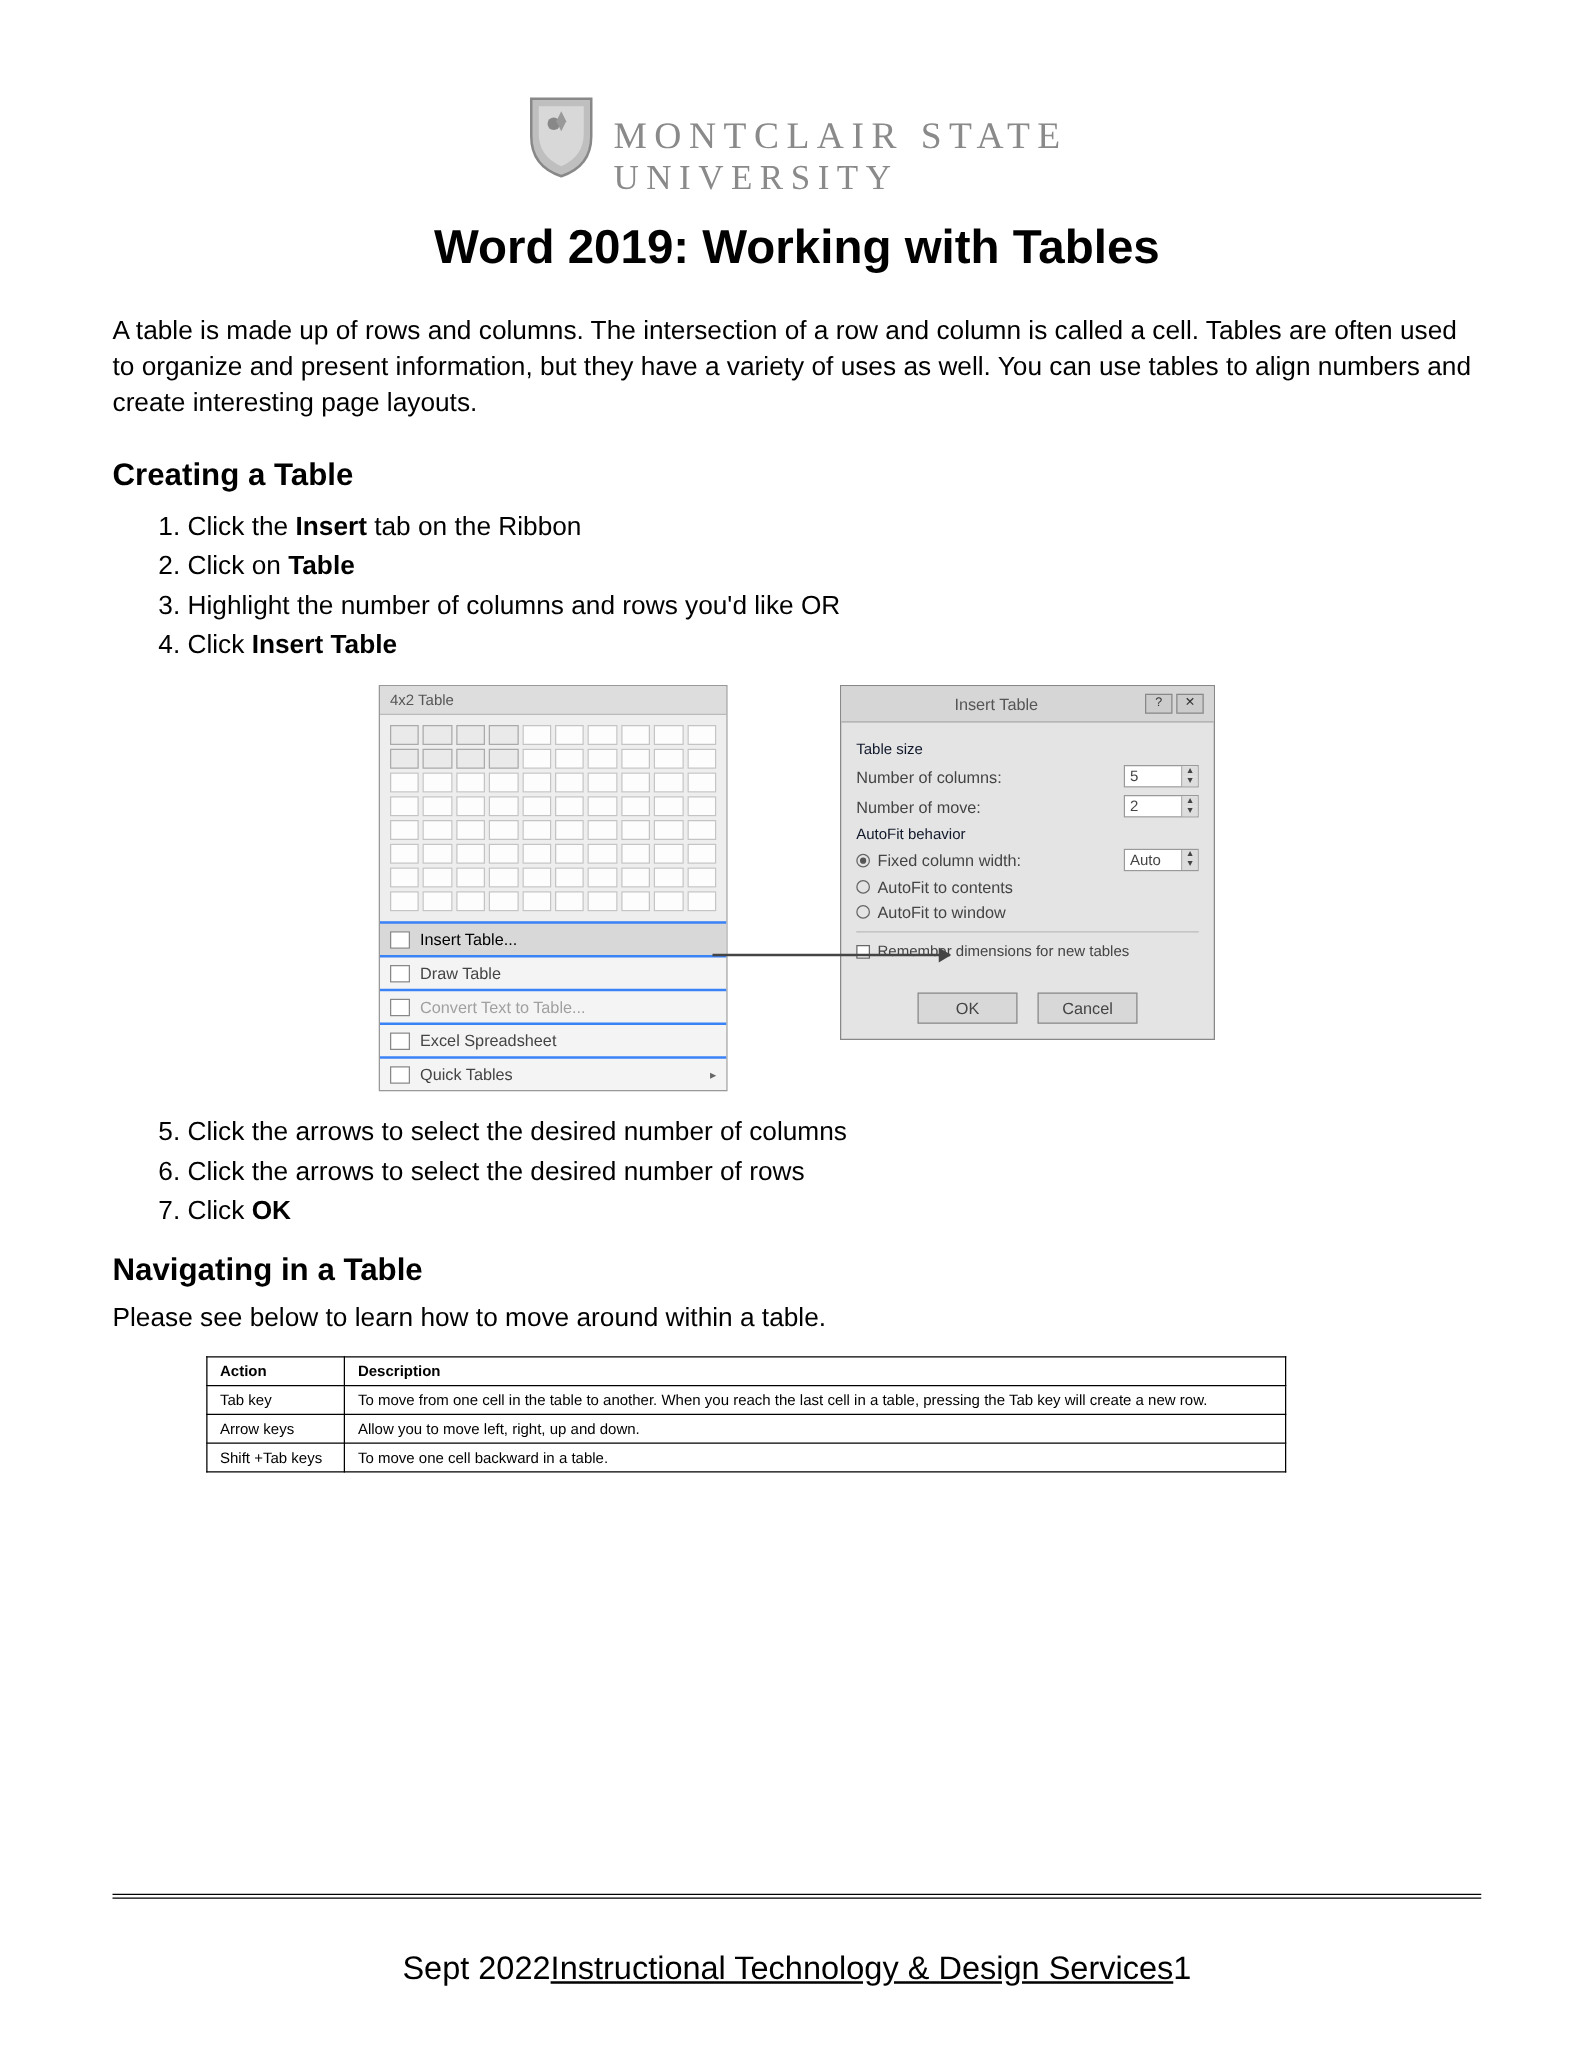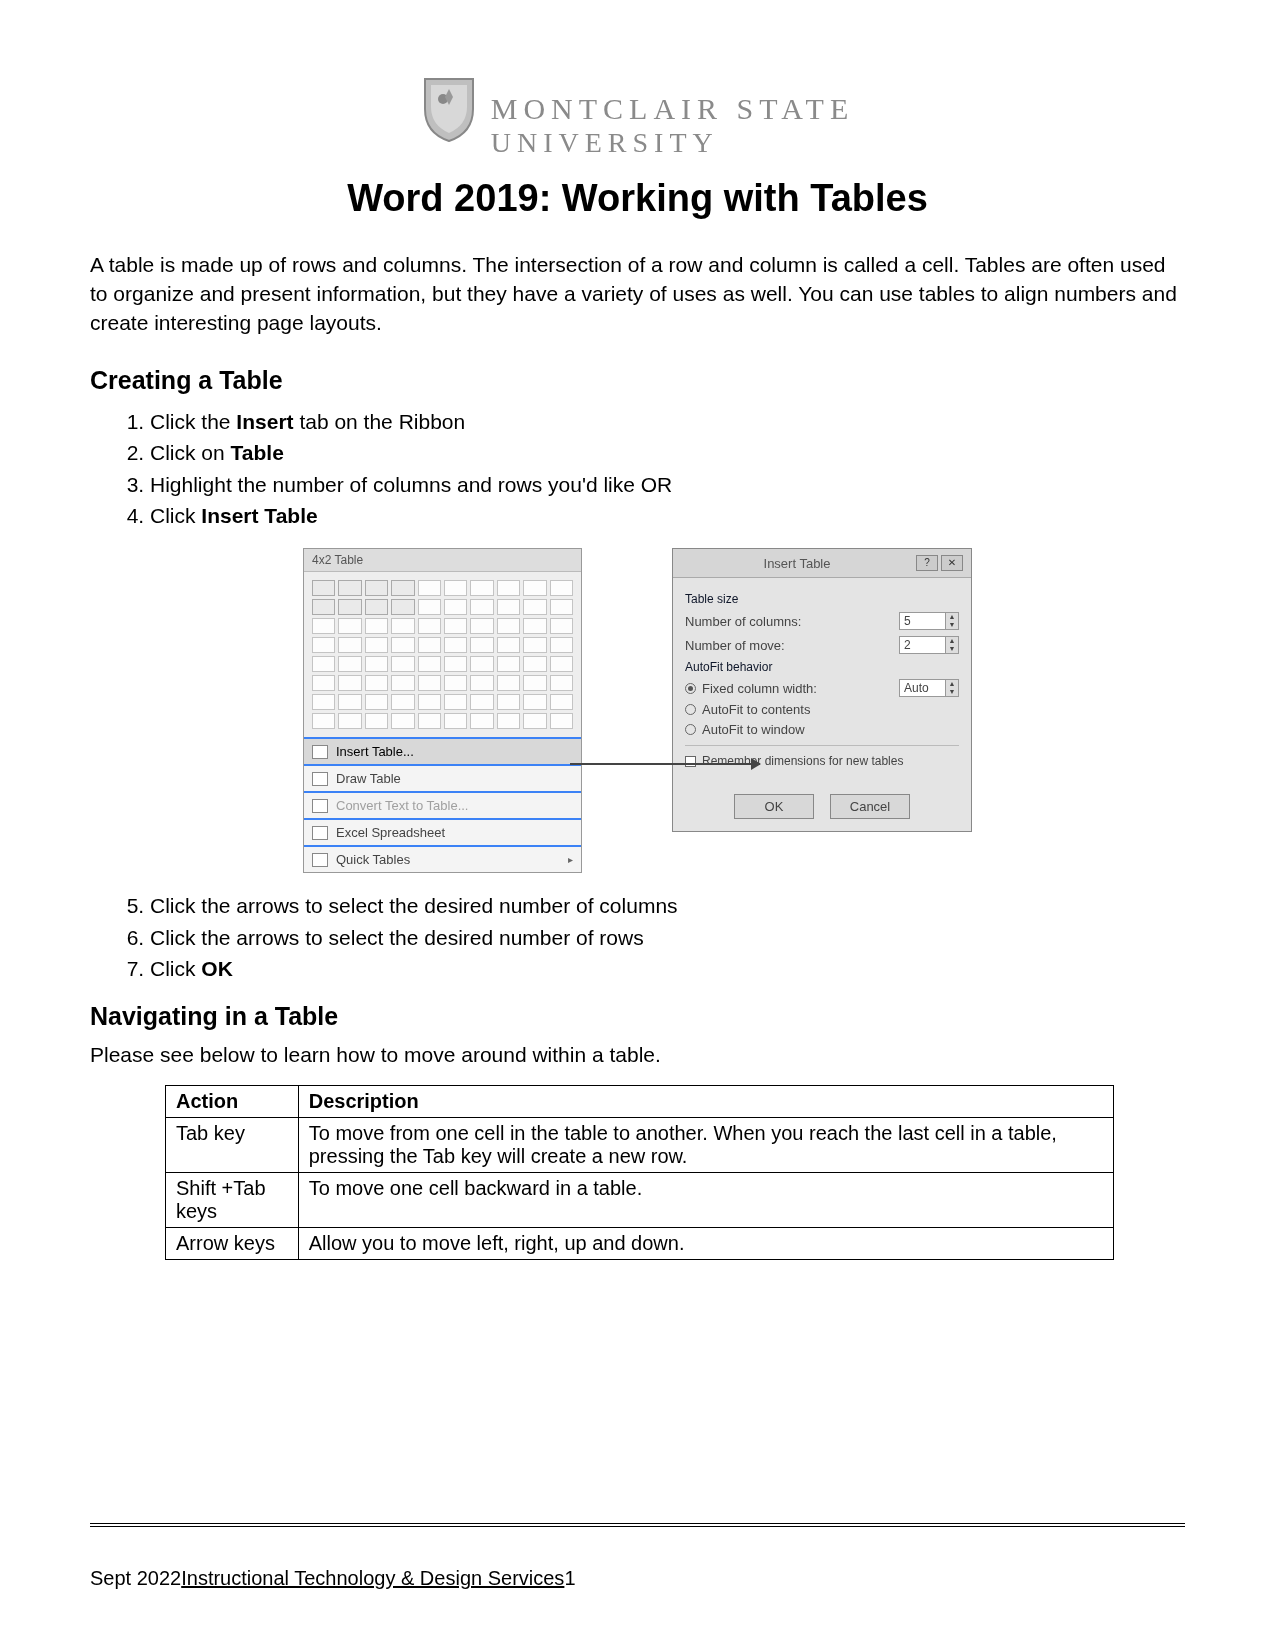--- a/index.html
+++ b/index.html
@@ -268,23 +268,23 @@
     border-bottom: 6px solid transparent;
   }
 
   .nav-intro {
     font-size: 21px;
     margin: 10px 0 18px 0;
   }
 
   table.nav-table {
     border-collapse: collapse;
-    width: 949px;
+    width: 864px;
     margin-left: 75px;
-    font-size: 20px;
+    font-size: 12px;
   }
   table.nav-table th, table.nav-table td {
     border: 1px solid #000;
     padding: 4px 10px;
     text-align: left;
     vertical-align: top;
   }
   table.nav-table th { font-weight: 700; }
 
   .footer {
@@ -292,22 +292,22 @@
     bottom: 60px;
     left: 90px;
     right: 90px;
   }
   .footer-rule {
     border-top: 4px double #000;
     margin-bottom: 6px;
   }
   .footer-row {
     display: flex;
-    justify-content: flex-start;
-    font-size: 20px;
+    justify-content: center;
+    font-size: 26px;
     margin-top: 40px;
   }
   .footer-center {
     text-decoration: underline;
   }
 </style>
 </head>
 <body>
 
 <div class="logo-block">
@@ -526,26 +526,26 @@
   <tbody>
       <tr>
     <th>Action</th>
     <th>Description</th>
   </tr>
   <tr>
     <td>Tab key</td>
     <td>To move from one cell in the table to another. When you reach the last cell in a table, pressing the Tab key will create a new row.</td>
   </tr>
   <tr>
+    <td>Arrow keys</td>
+    <td>Allow you to move left, right, up and down.</td>
+  </tr>
+  <tr>
     <td>Shift +Tab keys</td>
     <td>To move one cell backward in a table.</td>
-  </tr>
-  <tr>
-    <td>Arrow keys</td>
-    <td>Allow you to move left, right, up and down.</td>
   </tr>
 </tbody>
   </table>
 
 <div class="footer">
   <div class="footer-rule"></div>
   <div class="footer-row">
     <span>Sept 2022</span>
     <span class="footer-center">Instructional Technology &amp; Design Services</span>
     <span>1</span>

